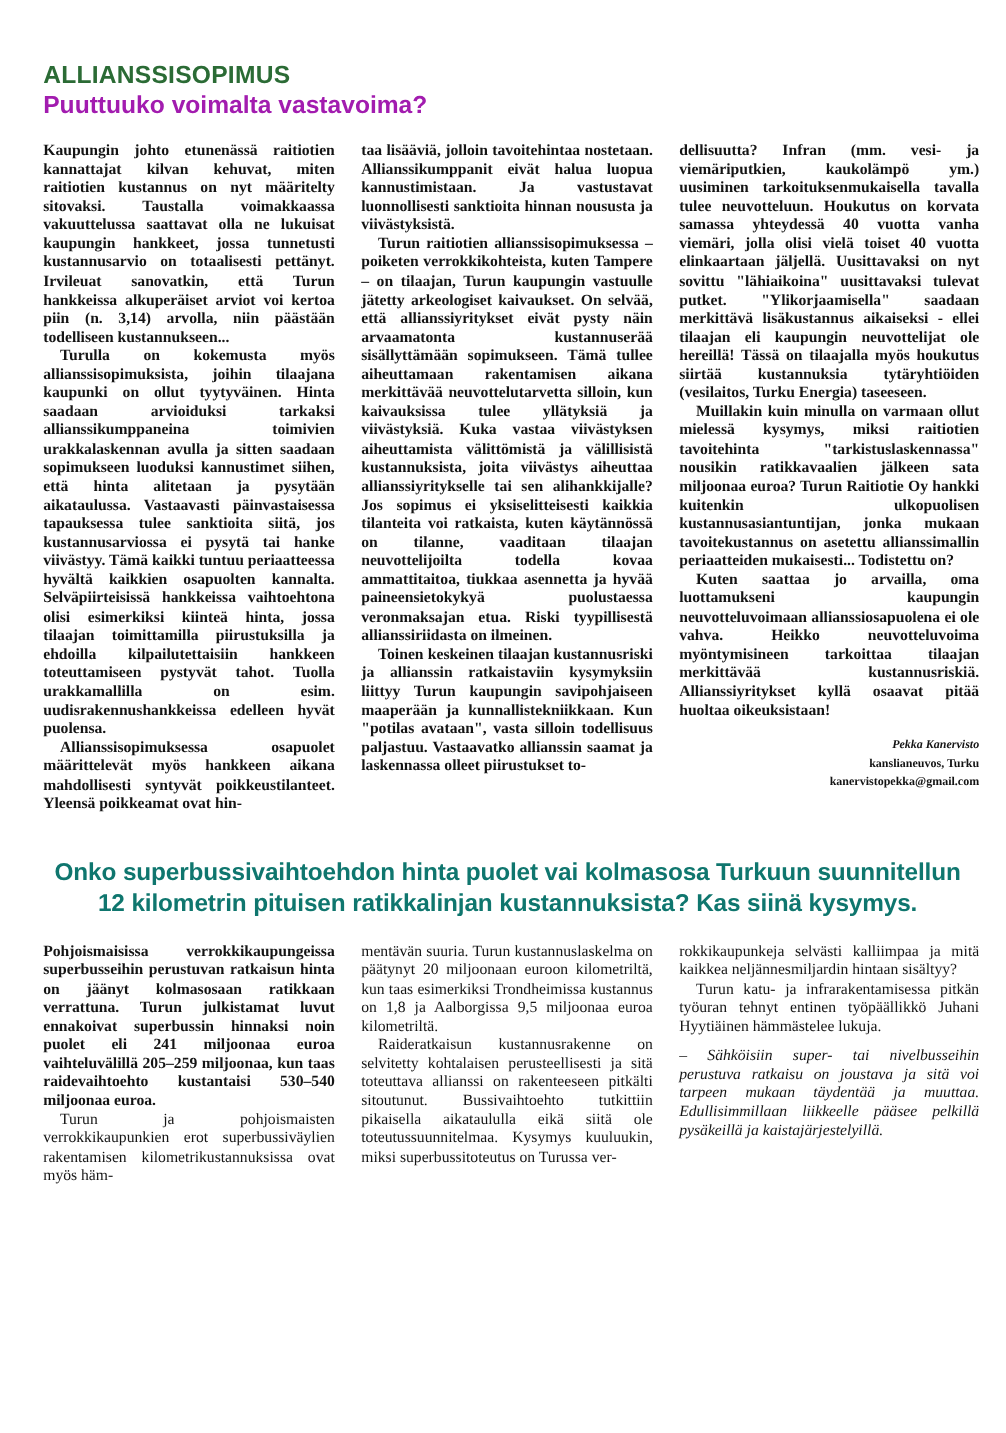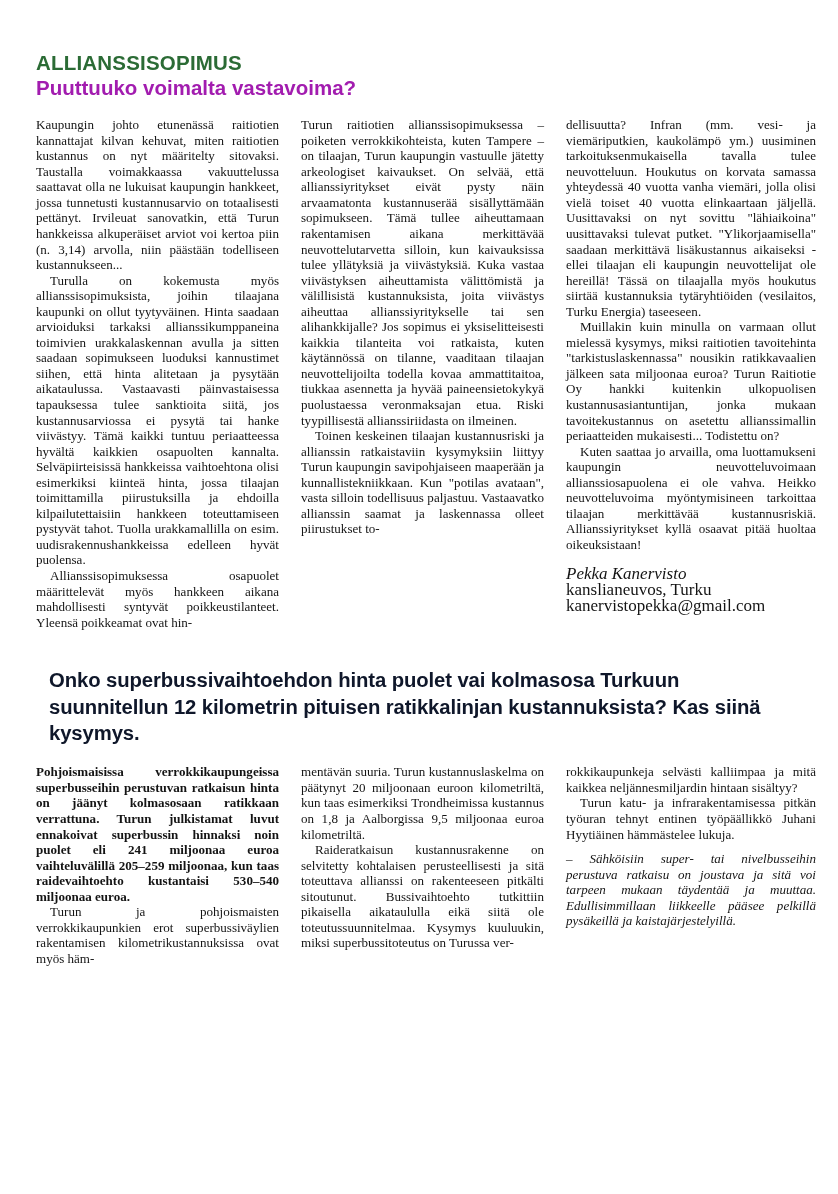--- a/index.html
+++ b/index.html
@@ -38,24 +38,25 @@
     font-size: 20.5px;
     color: #a21caf;
     line-height: 1.18;
     margin: 1px 0 0 0;
   }
 
   .headline2 {
     font-family: "Liberation Sans", sans-serif;
     font-weight: bold;
     font-size: 20.3px;
-    color: #0f172a;
+    color: #0f766e;
     line-height: 1.30;
-    margin: 13px;
+    margin: 0;
     letter-spacing: -0.1px;
+    text-align: center;
   }
 
   
   .cols {
     display: flex;
     gap: 22px;
     align-items: flex-start;
   }
   .col {
     width: 243px;
@@ -81,31 +82,31 @@
   }
   p.body.lead {
     font-weight: bold;
   }
   p.body.italic {
     font-style: italic;
   }
 
   .signature {
     margin-top: 14px;
-    text-align: left;
+    text-align: right;
     font-family: "Liberation Serif", serif;
-    font-size: 17px;
+    font-size: 10px;
     line-height: 15.6px;
     color: #141414;
   }
   .signature .name {
     font-style: italic;
   }
 
-  .article1 { margin-top: 17px; }
+  .article1 { margin-top: 17px; font-weight: bold; }
   .article2-head { margin-top: 37px; }
   .article2-body { margin-top: 18px; }
 
   .spacer-sm { height: 9px; }
 </style>
 </head>
 <body>
 
 <div class="page">
 
@@ -118,20 +119,21 @@
 
     <div class="cols article1">
 
       <div class="col">
         <p class="body">Kaupungin johto etunenässä raitiotien kannattajat kilvan kehuvat, miten raitiotien kustannus on nyt määritelty sitovaksi. Taustalla voimakkaassa vakuuttelussa saattavat olla ne lukuisat kaupungin hankkeet, jossa tunnetusti kustannusarvio on totaalisesti pettänyt. Irvileuat sanovatkin, että Turun hankkeissa alkuperäiset arviot voi kertoa piin (n. 3,14) arvolla, niin päästään todelliseen kustannukseen...</p>
         <p class="body">Turulla on kokemusta myös allianssisopimuksista, joihin tilaajana kaupunki on ollut tyytyväinen. Hinta saadaan arvioiduksi tarkaksi allianssikumppaneina toimivien urakkalaskennan avulla ja sitten saadaan sopimukseen luoduksi kannustimet siihen, että hinta alitetaan ja pysytään aikataulussa. Vastaavasti päinvastaisessa tapauksessa tulee sanktioita siitä, jos kustannusarviossa ei pysytä tai hanke viivästyy. Tämä kaikki tuntuu periaatteessa hyvältä kaikkien osapuolten kannalta. Selväpiirteisissä hankkeissa vaihtoehtona olisi esimerkiksi kiinteä hinta, jossa tilaajan toimittamilla piirustuksilla ja ehdoilla kilpailutettaisiin hankkeen toteuttamiseen pystyvät tahot. Tuolla urakkamallilla on esim. uudisrakennushankkeissa edelleen hyvät puolensa.</p>
         <p class="body">Allianssisopimuksessa osapuolet määrittelevät myös hankkeen aikana mahdollisesti syntyvät poikkeustilanteet. Yleensä poikkeamat ovat hin-</p>
       </div>
 
       <div class="col">
+        <p class="body">taa lisääviä, jolloin tavoitehintaa nostetaan. Allianssikumppanit eivät halua luopua kannustimistaan. Ja vastustavat luonnollisesti sanktioita hinnan noususta ja viivästyksistä.</p>
         <p class="body">Turun raitiotien allianssisopimuksessa – poiketen verrokkikohteista, kuten Tampere – on tilaajan, Turun kaupungin vastuulle jätetty arkeologiset kaivaukset. On selvää, että allianssiyritykset eivät pysty näin arvaamatonta kustannuserää sisällyttämään sopimukseen. Tämä tullee aiheuttamaan rakentamisen aikana merkittävää neuvottelutarvetta silloin, kun kaivauksissa tulee yllätyksiä ja viivästyksiä. Kuka vastaa viivästyksen aiheuttamista välittömistä ja välillisistä kustannuksista, joita viivästys aiheuttaa allianssiyritykselle tai sen alihankkijalle? Jos sopimus ei yksiselitteisesti kaikkia tilanteita voi ratkaista, kuten käytännössä on tilanne, vaaditaan tilaajan neuvottelijoilta todella kovaa ammattitaitoa, tiukkaa asennetta ja hyvää paineensietokykyä puolustaessa veronmaksajan etua. Riski tyypillisestä allianssiriidasta on ilmeinen.</p>
         <p class="body">Toinen keskeinen tilaajan kustannusriski ja allianssin ratkaistaviin kysymyksiin liittyy Turun kaupungin savipohjaiseen maaperään ja kunnallistekniikkaan. Kun "potilas avataan", vasta silloin todellisuus paljastuu. Vastaavatko allianssin saamat ja laskennassa olleet piirustukset to-</p>
       </div>
 
       <div class="col wide">
         <p class="body">dellisuutta? Infran (mm. vesi- ja viemäriputkien, kaukolämpö ym.) uusiminen tarkoituksenmukaisella tavalla tulee neuvotteluun. Houkutus on korvata samassa yhteydessä 40 vuotta vanha viemäri, jolla olisi vielä toiset 40 vuotta elinkaartaan jäljellä. Uusittavaksi on nyt sovittu "lähiaikoina" uusittavaksi tulevat putket. "Ylikorjaamisella" saadaan merkittävä lisäkustannus aikaiseksi - ellei tilaajan eli kaupungin neuvottelijat ole hereillä! Tässä on tilaajalla myös houkutus siirtää kustannuksia tytäryhtiöiden (vesilaitos, Turku Energia) taseeseen.</p>
         <p class="body">Muillakin kuin minulla on varmaan ollut mielessä kysymys, miksi raitiotien tavoitehinta "tarkistuslaskennassa" nousikin ratikkavaalien jälkeen sata miljoonaa euroa? Turun Raitiotie Oy hankki kuitenkin ulkopuolisen kustannusasiantuntijan, jonka mukaan tavoitekustannus on asetettu allianssimallin periaatteiden mukaisesti... Todistettu on?</p>
         <p class="body">Kuten saattaa jo arvailla, oma luottamukseni kaupungin neuvotteluvoimaan allianssiosapuolena ei ole vahva. Heikko neuvotteluvoima myöntymisineen tarkoittaa tilaajan merkittävää kustannusriskiä. Allianssiyritykset kyllä osaavat pitää huoltaa oikeuksistaan!</p>
 
         <div class="signature">

